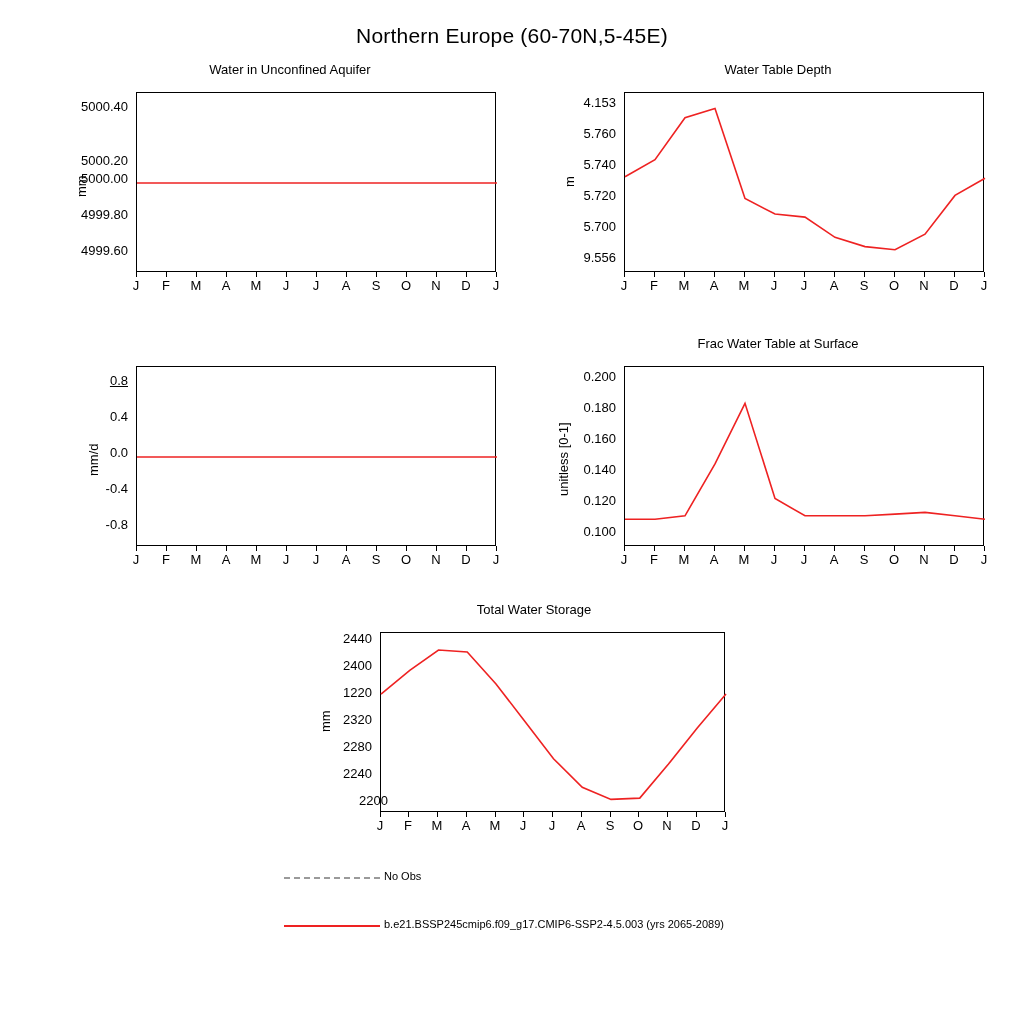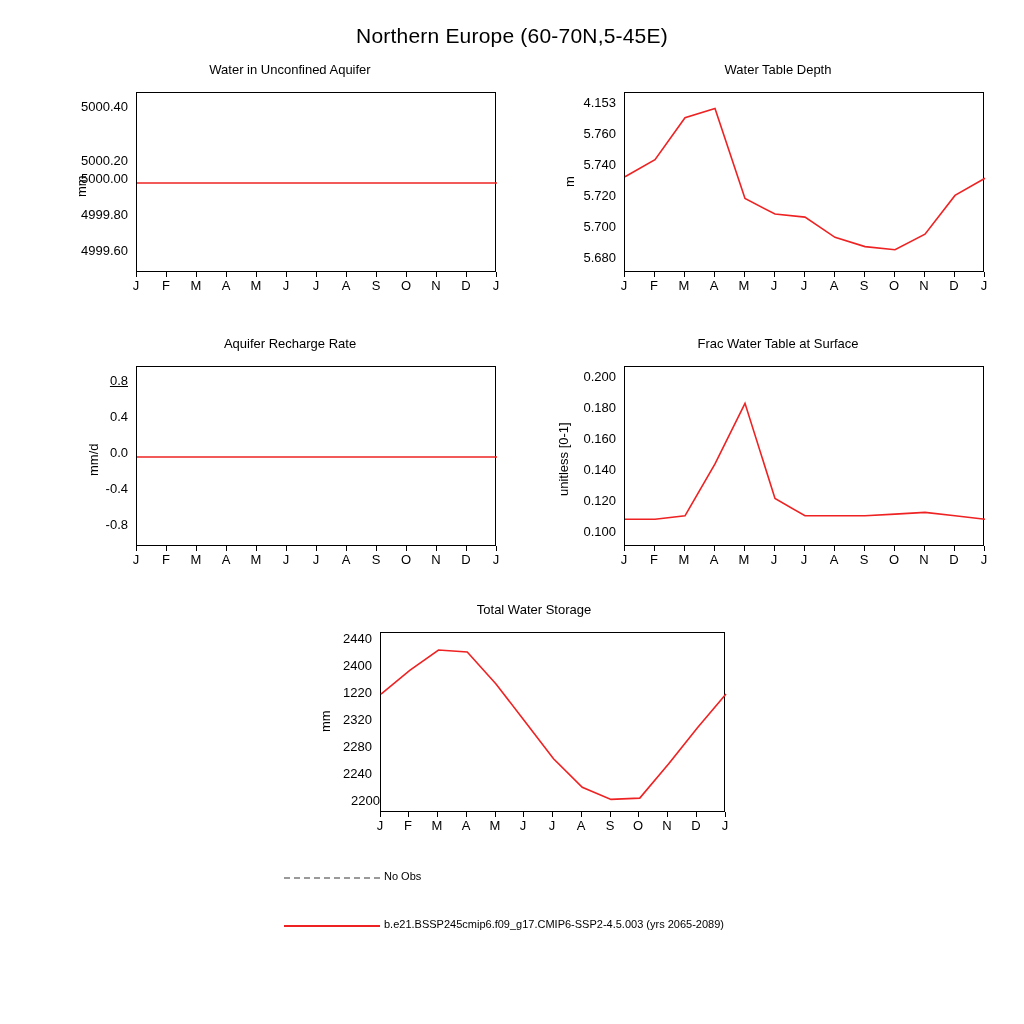--- a/index.html
+++ b/index.html
@@ -140,21 +140,21 @@
   <div class="plot-frame" style="left:76px; top:30px; width:360px; height:180px;">
     <svg class="series" width="360" height="180" viewBox="0 0 360 180" preserveAspectRatio="none">
       <polyline points="0,83.8 30,66.7 60,24.8 90,15.5 120,105.5 150,121.0 180,124.1 210,144.3 240,153.6 270,156.7 300,141.2 330,102.4 360,85.3" fill="none" stroke="#ee2222" stroke-width="1.6"></polyline>
     </svg>
   </div>
   <div class="ytick" style="left:0px; top:33px; width:68px;">4.153</div>
   <div class="ytick" style="left:0px; top:64px; width:68px;">5.760</div>
   <div class="ytick" style="left:0px; top:95px; width:68px;">5.740</div>
   <div class="ytick" style="left:0px; top:126px; width:68px;">5.720</div>
   <div class="ytick" style="left:0px; top:157px; width:68px;">5.700</div>
-  <div class="ytick" style="left:0px; top:188px; width:68px;">5.680</div>
+  <div class="ytick" style="left:0px; top:188px; width:68px;">9.556</div>
   <div class="tickmark" style="left:76px; top:210px; width:1px; height:5px;"></div>
   <div class="tickmark" style="left:106px; top:210px; width:1px; height:5px;"></div>
   <div class="tickmark" style="left:136px; top:210px; width:1px; height:5px;"></div>
   <div class="tickmark" style="left:166px; top:210px; width:1px; height:5px;"></div>
   <div class="tickmark" style="left:196px; top:210px; width:1px; height:5px;"></div>
   <div class="tickmark" style="left:226px; top:210px; width:1px; height:5px;"></div>
   <div class="tickmark" style="left:256px; top:210px; width:1px; height:5px;"></div>
   <div class="tickmark" style="left:286px; top:210px; width:1px; height:5px;"></div>
   <div class="tickmark" style="left:316px; top:210px; width:1px; height:5px;"></div>
   <div class="tickmark" style="left:346px; top:210px; width:1px; height:5px;"></div>
@@ -170,21 +170,20 @@
   <div class="xtick" style="left:246px; top:216px; width:20px;">J</div>
   <div class="xtick" style="left:276px; top:216px; width:20px;">A</div>
   <div class="xtick" style="left:306px; top:216px; width:20px;">S</div>
   <div class="xtick" style="left:336px; top:216px; width:20px;">O</div>
   <div class="xtick" style="left:366px; top:216px; width:20px;">N</div>
   <div class="xtick" style="left:396px; top:216px; width:20px;">D</div>
   <div class="xtick" style="left:426px; top:216px; width:20px;">J</div>
 </div>
 
 <div class="panel" style="left:60px; top:336px; width:460px; height:240px;">
-  <div class="panel-title">Aquifer Recharge Rate</div>
   <div class="ylabel" style="left:26px; top:140px; transform:rotate(-90deg);">mm/d</div>
   <div class="plot-frame" style="left:76px; top:30px; width:360px; height:180px;">
     <svg class="series" width="360" height="180" viewBox="0 0 360 180" preserveAspectRatio="none">
       <polyline points="0,90 30,90 60,90 90,90 120,90 150,90 180,90 210,90 240,90 270,90 300,90 330,90 360,90" fill="none" stroke="#ee2222" stroke-width="1.6"></polyline>
     </svg>
   </div>
   <div class="ytick" style="left:0px; top:37px; width:68px;text-decoration:underline;">0.8</div>
   <div class="ytick" style="left:0px; top:73px; width:68px;">0.4</div>
   <div class="ytick" style="left:0px; top:109px; width:68px;">0.0</div>
   <div class="ytick" style="left:0px; top:145px; width:68px;">-0.4</div>
@@ -266,21 +265,21 @@
     <svg class="series" width="345" height="180" viewBox="0 0 345 180" preserveAspectRatio="none">
       <polyline points="0,61.1 28.75,37.4 57.5,17.0 86.25,19.0 115,50.9 143.75,88.3 172.5,125.7 201.25,154.2 230,166.4 258.75,165.1 287.5,131.1 316.25,95.1 345,61.1" fill="none" stroke="#ee2222" stroke-width="1.6"></polyline>
     </svg>
   </div>
   <div class="ytick" style="left:0px; top:29px; width:68px;">2440</div>
   <div class="ytick" style="left:0px; top:56px; width:68px;">2400</div>
   <div class="ytick" style="left:0px; top:83px; width:68px;">1220</div>
   <div class="ytick" style="left:0px; top:110px; width:68px;">2320</div>
   <div class="ytick" style="left:0px; top:137px; width:68px;">2280</div>
   <div class="ytick" style="left:0px; top:164px; width:68px;">2240</div>
-  <div class="ytick" style="left:8px; top:191px; width:68px;">2200</div>
+  <div class="ytick" style="left:16px; top:191px; width:68px;">2200</div>
   <div class="tickmark" style="left:76px; top:210px; width:1px; height:5px;"></div>
   <div class="tickmark" style="left:104px; top:210px; width:1px; height:5px;"></div>
   <div class="tickmark" style="left:133px; top:210px; width:1px; height:5px;"></div>
   <div class="tickmark" style="left:162px; top:210px; width:1px; height:5px;"></div>
   <div class="tickmark" style="left:191px; top:210px; width:1px; height:5px;"></div>
   <div class="tickmark" style="left:219px; top:210px; width:1px; height:5px;"></div>
   <div class="tickmark" style="left:248px; top:210px; width:1px; height:5px;"></div>
   <div class="tickmark" style="left:277px; top:210px; width:1px; height:5px;"></div>
   <div class="tickmark" style="left:306px; top:210px; width:1px; height:5px;"></div>
   <div class="tickmark" style="left:334px; top:210px; width:1px; height:5px;"></div>

